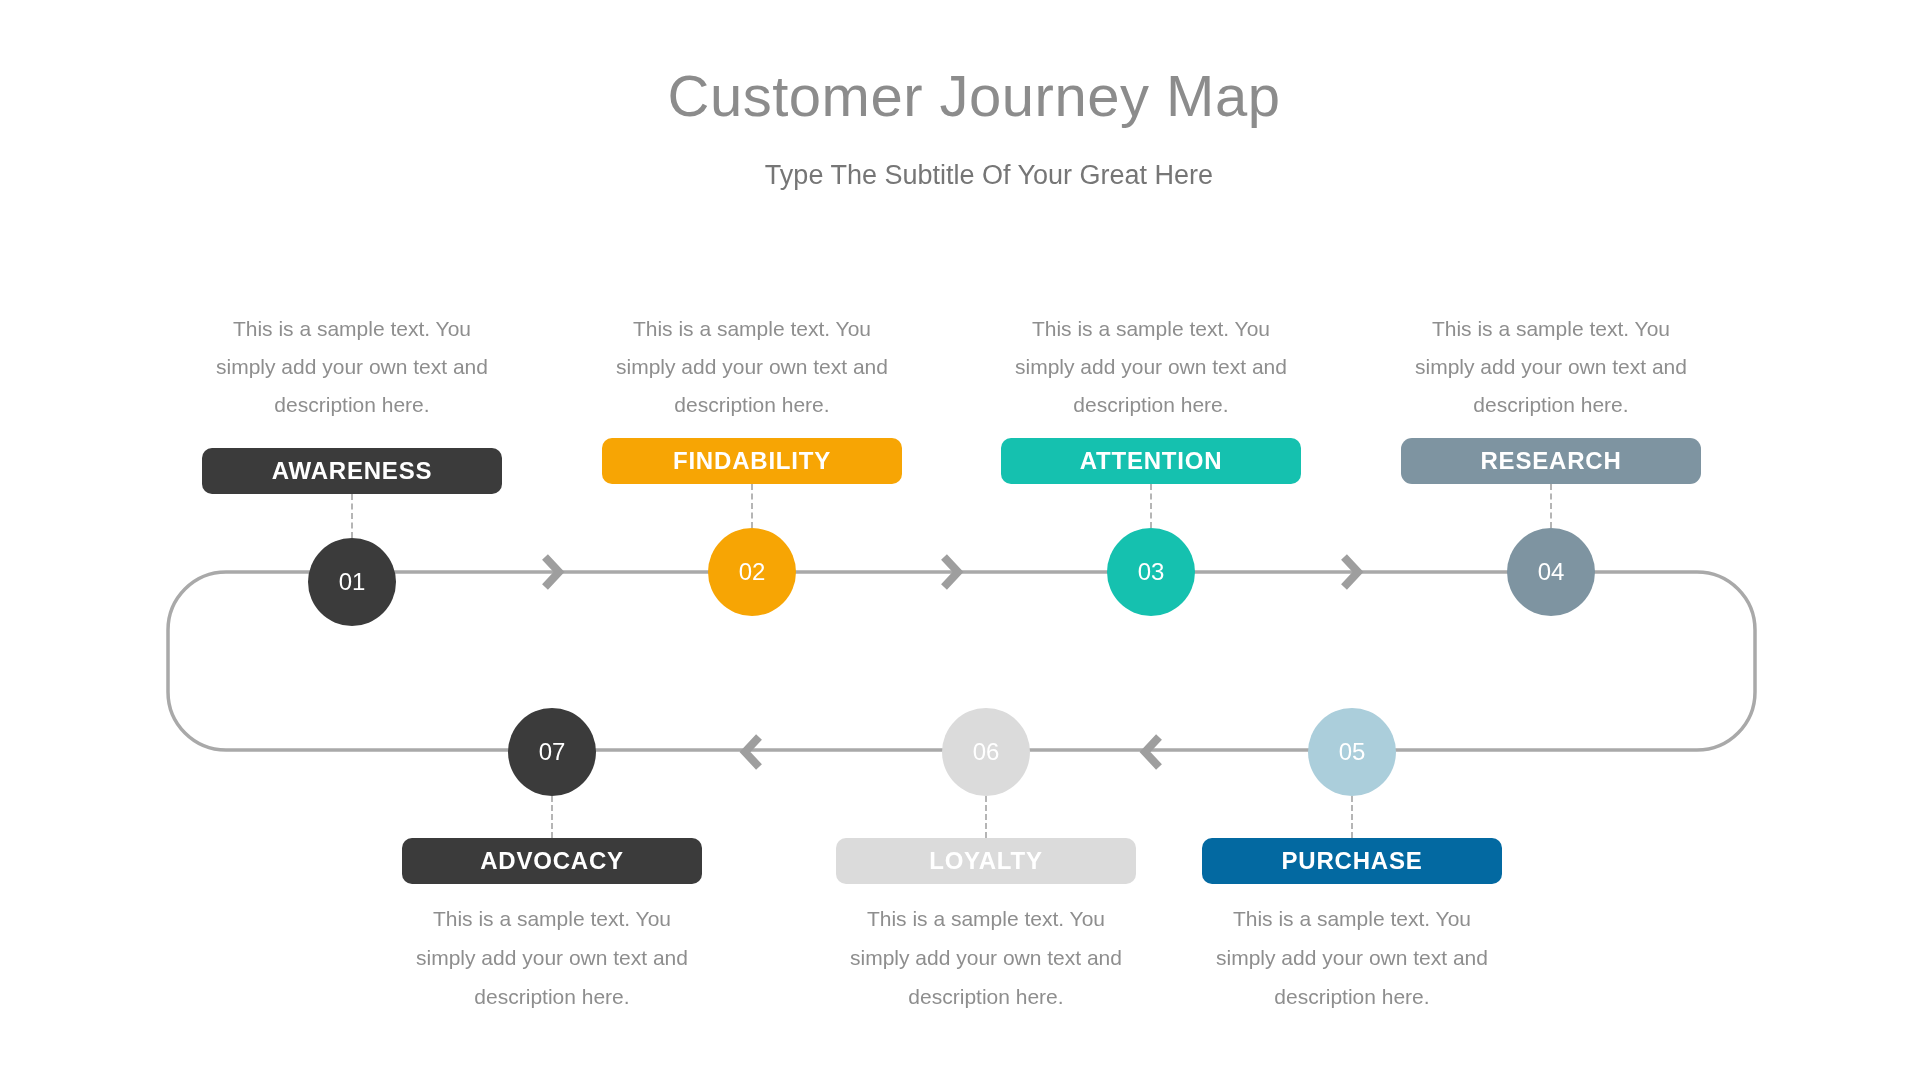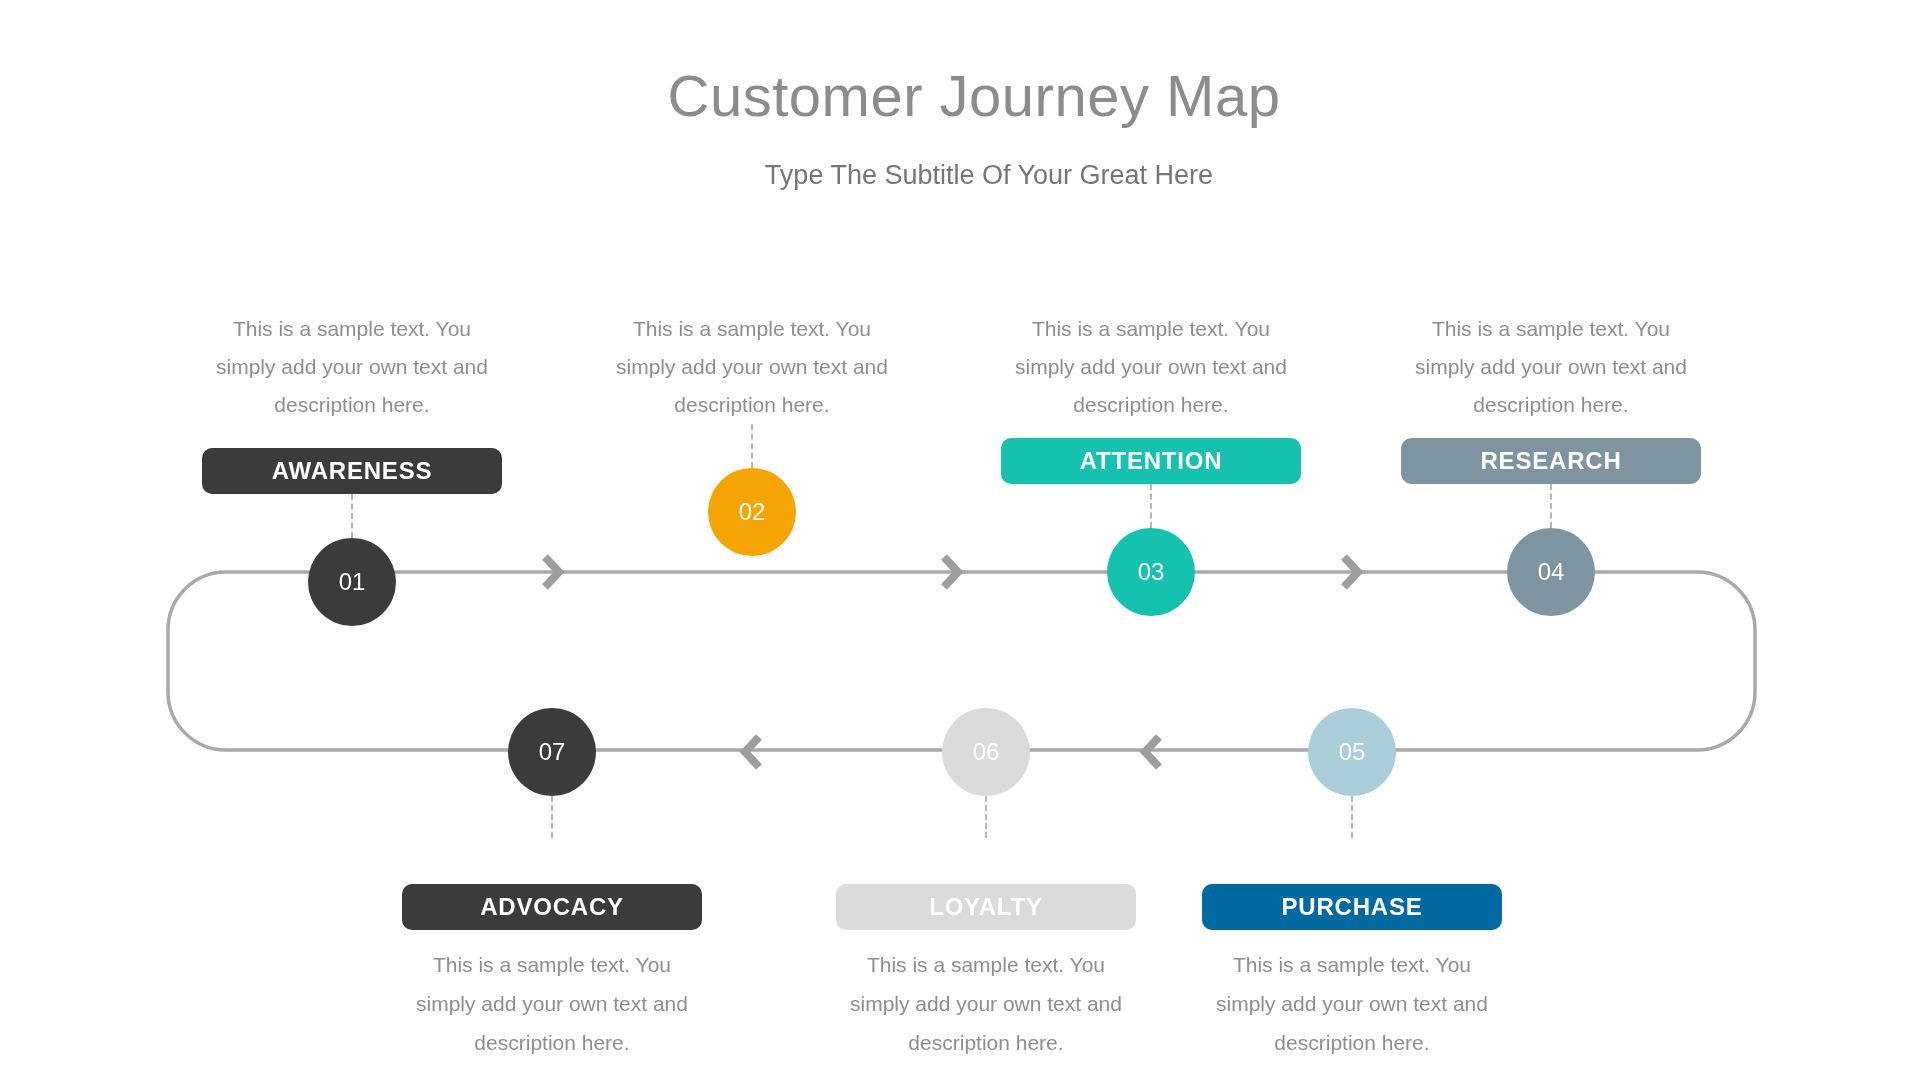--- a/index.html
+++ b/index.html
@@ -21,21 +21,21 @@
   .stage.top{top:310px;}
   .stage.bottom{top:708px;}
   .desc{
     width:300px;height:114px;text-align:center;white-space:pre-line;
     font-size:21px;line-height:38px;color:#8e8e8e;
   }
   .stage.bottom .desc{margin-top:15px;line-height:39px;height:117px;}
   .badge{
     width:300px;height:46px;border-radius:10px;box-sizing:border-box;
     display:flex;align-items:center;justify-content:center;
-    font-size:24px;font-weight:bold;letter-spacing:0.8px;color:#ffffff;margin-top:46px;
+    font-size:24px;font-weight:bold;letter-spacing:0.8px;color:#ffffff;
   }
   .stage.top .badge{margin-top:14px;}
   .connector{width:0;height:44px;border-left:2px dashed #b5b5b5;}
   .stage.bottom .connector{height:42px;}
   .circle{
     width:88px;height:88px;border-radius:50%;
     display:flex;align-items:center;justify-content:center;
     font-size:24px;color:#ffffff;
   }
 </style>
@@ -62,20 +62,21 @@
 description here.</div>
     <div class="badge" style="background-color: rgb(59, 59, 59); margin-top: 24px;">AWARENESS</div>
     <div class="connector"></div>
     <div class="circle" style="background-color: rgb(59, 59, 59);">01</div>
   </div>
 
   <div class="stage top" style="left:602px">
     <div class="desc">This is a sample text. You
 simply add your own text and
 description here.</div>
+    <div class="badge" style="background-color: rgb(247, 165, 4);">FINDABILITY</div>
     <div class="connector"></div>
     <div class="circle" style="background-color: rgb(247, 165, 4);">02</div>
   </div>
 
   <div class="stage top" style="left:1001px">
     <div class="desc">This is a sample text. You
 simply add your own text and
 description here.</div>
     <div class="badge" style="background-color: rgb(21, 193, 175);">ATTENTION</div>
     <div class="connector"></div>

